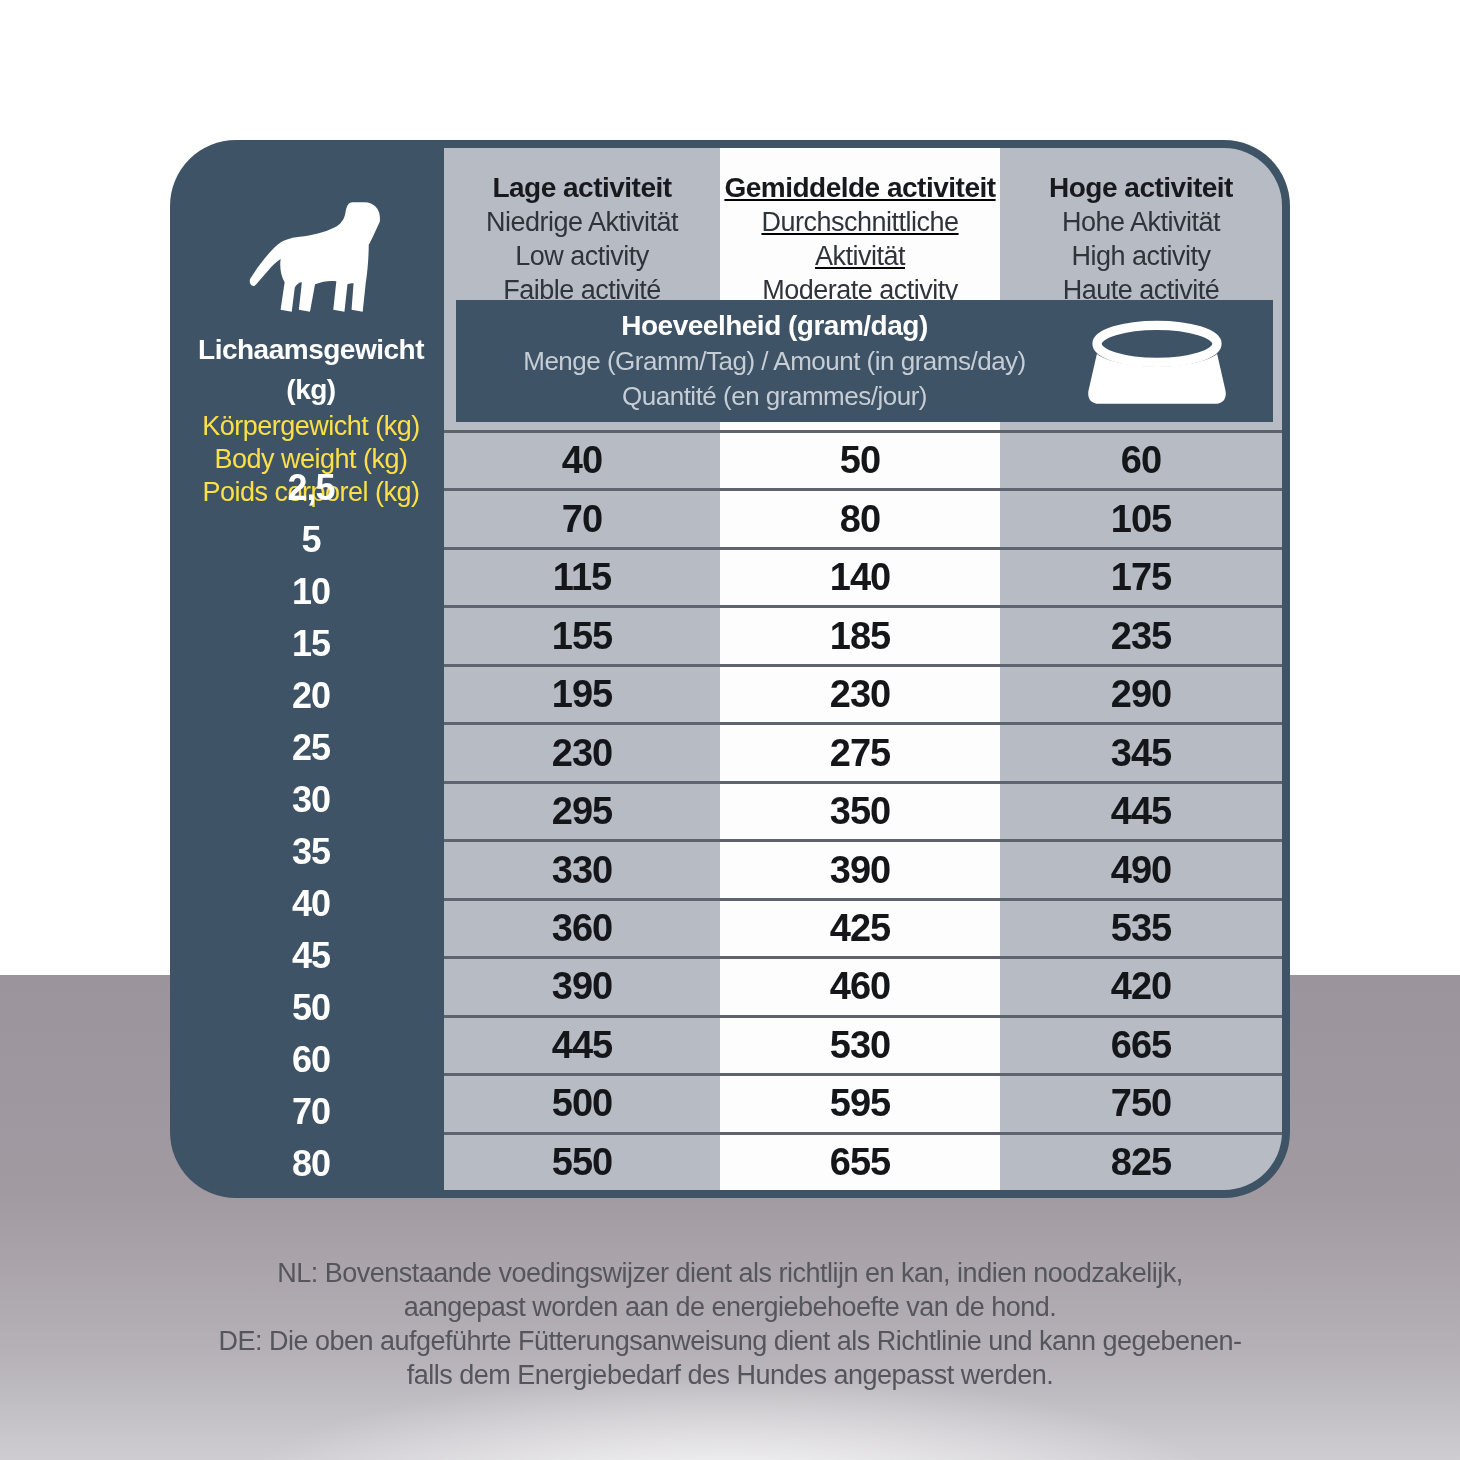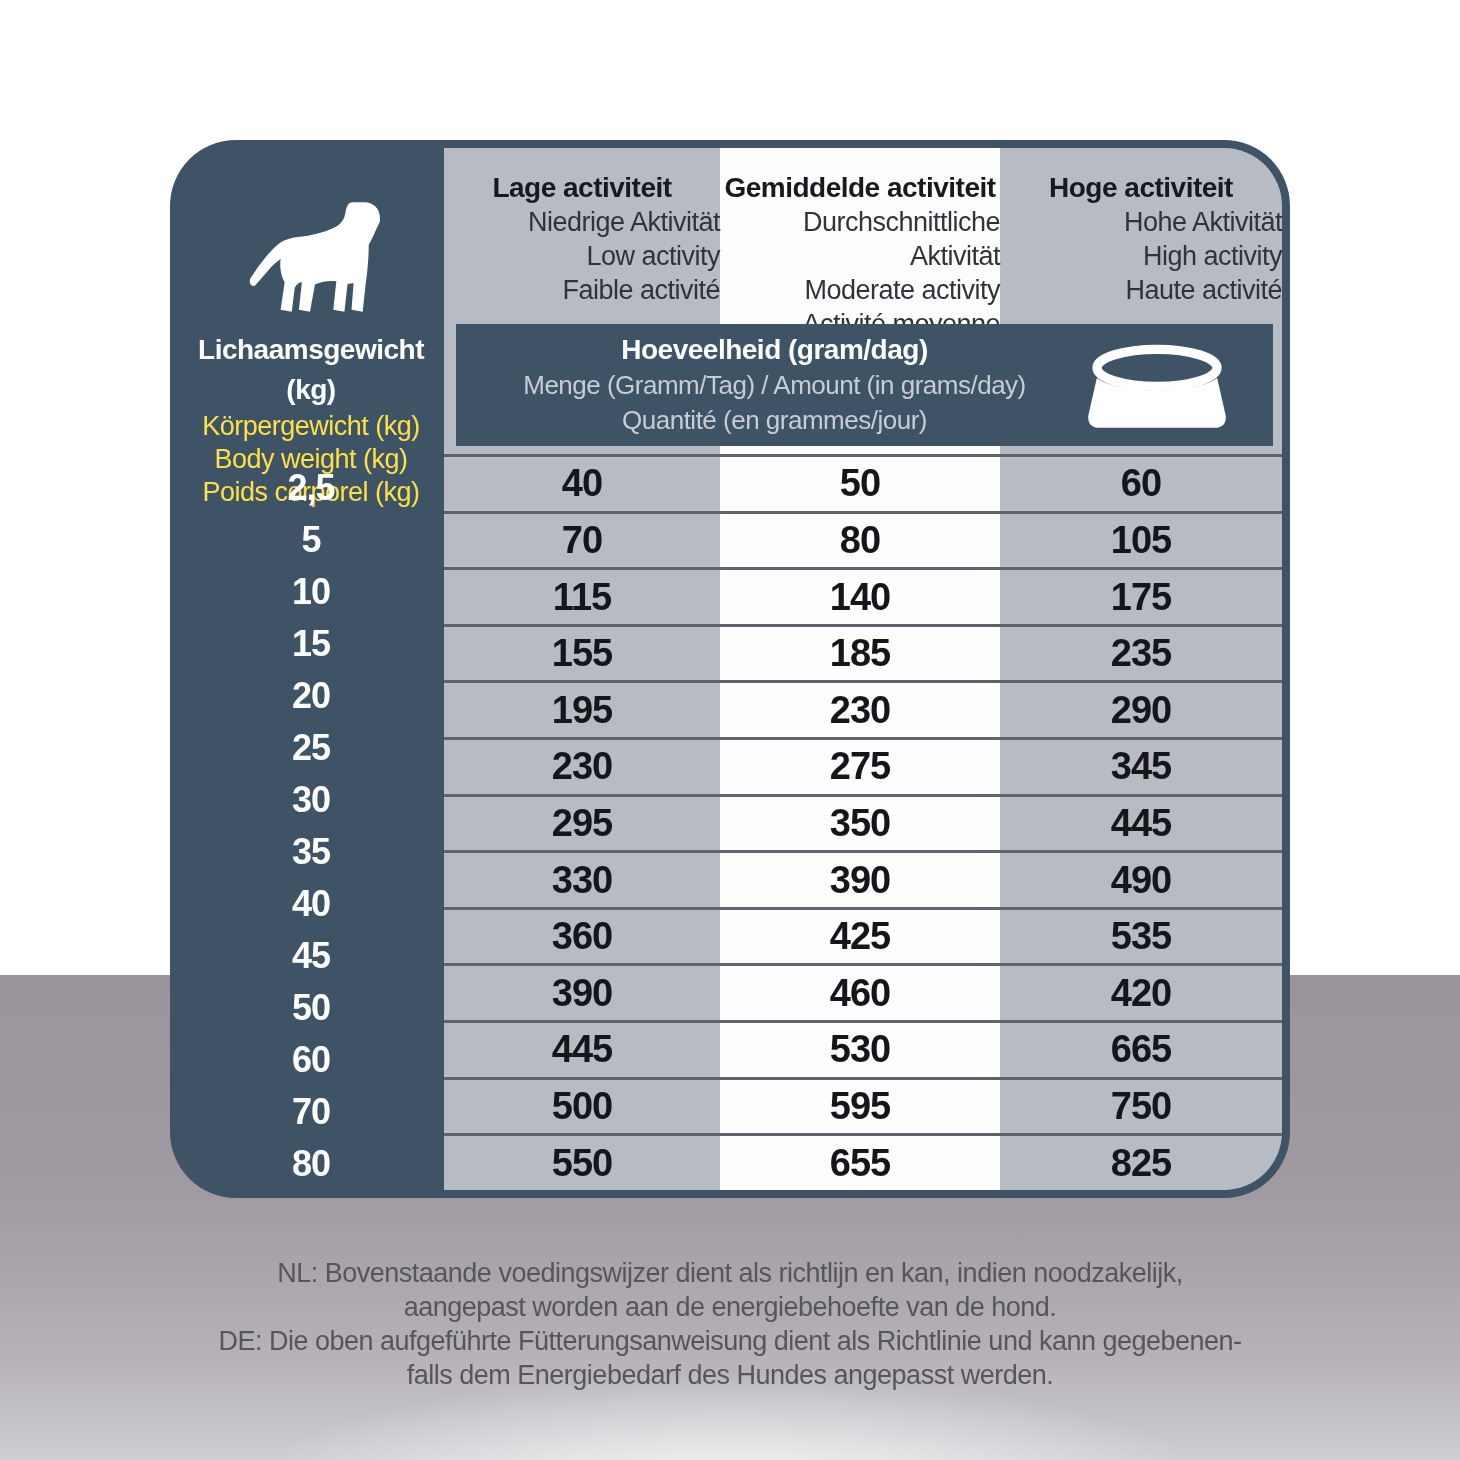--- a/index.html
+++ b/index.html
@@ -32,27 +32,27 @@
   .weight-head { height:138px; text-align:center; padding-top:6px; }
   .wh-title { font-size:28px; font-weight:bold; color:#ffffff; line-height:40px; letter-spacing:-0.5px; }
   .wh-sub  { font-size:27px; color:#fde047; line-height:33px; letter-spacing:-0.5px; }
   .weight-rows { flex:1; display:flex; flex-direction:column; }
   .wrow { flex:1; display:flex; align-items:center; justify-content:center;
           font-size:36px; font-weight:bold; color:#ffffff; letter-spacing:-1px; }
   .col-data {
     flex:1; display:flex; flex-direction:column; position:relative;
     background:linear-gradient(90deg, #b7bbc4 0px, #b7bbc4 276px, #fdfdfe 276px, #fdfdfe 556px, #b7bbc4 556px, #b7bbc4 100%);
   }
-  .header-row { height:176px; display:flex; text-align:center; }
+  .header-row { height:152px; display:flex; text-align:center; }
   .act-col { padding-top:22px; }
   .act-col.c0 { width:276px; }
-  .act-col.c1 { width:280px; }
+  .act-col.c1 { width:280px;text-decoration:underline; }
   .act-col.c2 { flex:1;border-radius:9px; }
   .act-title { font-size:28px; font-weight:bold; color:#17191d; line-height:35px; letter-spacing:-0.5px; }
-  .act-sub { font-size:27px; color:#2f333a; line-height:34px; letter-spacing:-0.5px;text-align:right; }
+  .act-sub { font-size:27px; color:#2f333a; line-height:34px; letter-spacing:-0.5px; }
   .band-wrap { height:130px; padding:0 9px 8px 12px; }
   .band { background:#3e5366; height:100%; display:flex; align-items:center; }
   .band-text { flex:1; text-align:center; padding-left:24px; }
   .band-title { font-size:28px; font-weight:bold; color:#ffffff; line-height:36px; letter-spacing:-0.5px; }
   .band-sub { font-size:26px; color:#c6cdd5; line-height:35px; letter-spacing:-0.5px; }
   .band-bowl { width:176px; margin-right:28px; display:flex; justify-content:center; }
   .band-bowl svg { width:150px; height:102px; }
   .rows { flex:1; display:flex; flex-direction:column; }
   .row { flex:1; display:flex; border-top:3px solid #5e636d; }
   .cell { display:flex; align-items:center; justify-content:center;

